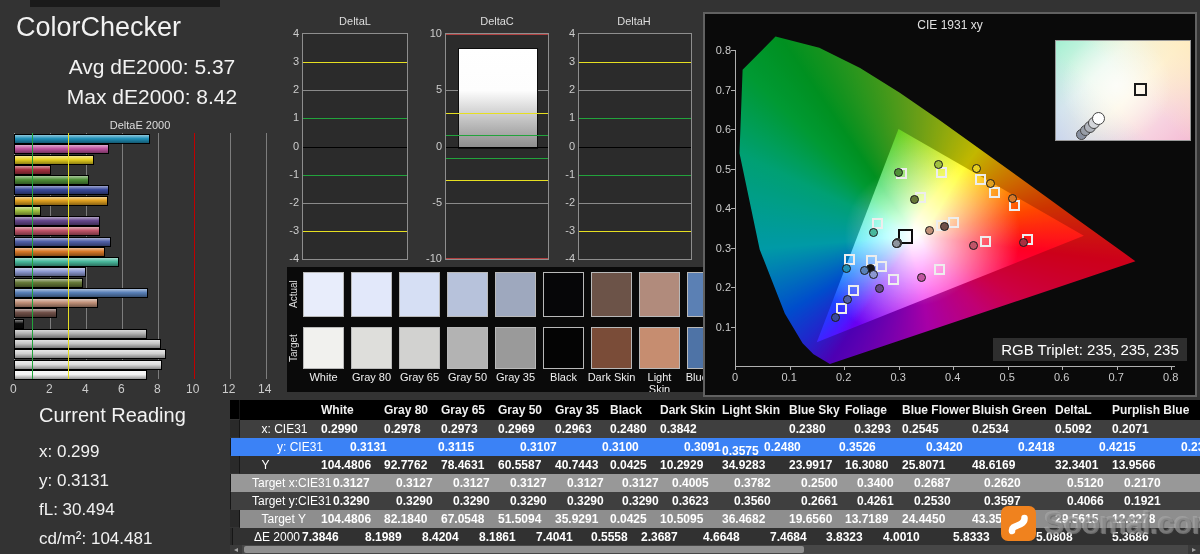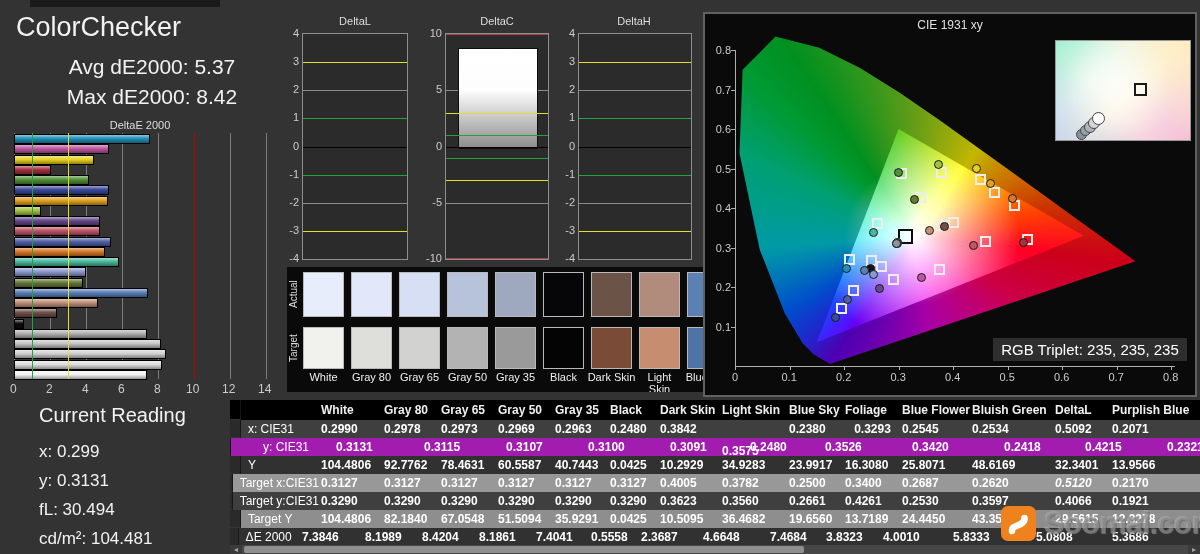--- a/index.html
+++ b/index.html
@@ -42,21 +42,21 @@
   .trail{position:absolute;border-radius:50%;border:1px solid #444;}
   
   .cr-title{font-size:20px;color:#f2f2f2;margin:0 0 10px 0;}
   .cr-line{font-size:17px;line-height:29px;color:#f2f2f2;}
   
   #mtable{background:#333;overflow:hidden;font-weight:bold;}
   .trow{display:flex;height:18px;align-items:center;font-size:12px;color:#fff;white-space:nowrap;}
   .thead{height:20px;background:#000;color:#f0f0f0;}
   .gut{width:13px;align-self:stretch;background:#2a2a2a;border-right:1px solid #161616;border-bottom:1px solid #333;}
   .thead .gut{background:#000;}
-  .rlab{width:100px;padding-left:7px;box-sizing:border-box;font-weight:normal;}
+  .rlab{width:100px;padding-left:21px;box-sizing:border-box;font-weight:normal;}
   .tcell{padding-left:2px;box-sizing:border-box;overflow:hidden;}
   #sbar{position:absolute;left:0;bottom:0;right:0;height:9px;background:#474747;}
   .sbtn{position:absolute;top:0;width:12px;height:9px;background:#3a3a3a;color:#a5a5a5;font-size:8px;line-height:9px;text-align:center;}
   #sthumb{position:absolute;top:1px;left:14px;width:560px;height:7px;background:#8f8f8f;border-radius:2px;}
   
   #wmark{display:flex;align-items:center;gap:7px;}
   #wmtext{font-size:31px;font-weight:bold;color:rgba(150,150,150,0.58);letter-spacing:-1px;
           text-shadow:1px 1px 0 rgba(60,60,60,.35), -1px -1px 0 rgba(210,210,210,.25);}
 </style>
 </head>
@@ -350,21 +350,21 @@
         <div class="tcell" style="width: 50px; flex: 0 0 auto;">0.2480</div>
         <div class="tcell" style="width: 62px; flex: 0 0 auto;">0.3842</div>
         <div class="tcell" style="width: 67px; flex: 0 0 auto; margin-top: 44px;">0.3575</div>
         <div class="tcell" style="width: 56px; flex: 0 0 auto;">0.2380</div>
         <div class="tcell" style="width: 57px; flex: 0 0 auto; text-align: center;">0.3293</div>
         <div class="tcell" style="width: 70px; flex: 0 0 auto;">0.2545</div>
         <div class="tcell" style="width: 83px; flex: 0 0 auto;">0.2534</div>
         <div class="tcell" style="width: 57px; flex: 0 0 auto;">0.5092</div>
         <div class="tcell" style="width: 90px; flex: 0 0 auto;">0.2071</div>
       </div>
-      <div class="trow" style="background: #a21caf; gap: 25px;">
+      <div class="trow" style="background: #3b82f6; gap: 25px;">
         <div class="gut"></div>
         <div class="rlab">y: CIE31</div>
         <div class="tcell" style="width: 63px; flex: 0 0 auto;">0.3131</div>
         <div class="tcell" style="width: 57px; flex: 0 0 auto;">0.3115</div>
         <div class="tcell" style="width: 57px; flex: 0 0 auto;">0.3107</div>
         <div class="tcell" style="width: 57px; flex: 0 0 auto;">0.3100</div>
         <div class="tcell" style="width: 55px; flex: 0 0 auto;">0.3091</div>
         <div class="tcell" style="width: 50px; flex: 0 0 auto;">0.2480</div>
         <div class="tcell" style="width: 62px; flex: 0 0 auto;">0.3526</div>
         <div class="tcell" style="width: 67px; flex: 0 0 auto;">0.3420</div>
@@ -401,21 +401,21 @@
         <div class="tcell" style="width: 57px; flex: 0 0 auto;">0.3127</div>
         <div class="tcell" style="width: 57px; flex: 0 0 auto;">0.3127</div>
         <div class="tcell" style="width: 55px; flex: 0 0 auto;">0.3127</div>
         <div class="tcell" style="width: 50px; flex: 0 0 auto;">0.3127</div>
         <div class="tcell" style="width: 62px; flex: 0 0 auto;">0.4005</div>
         <div class="tcell" style="width: 67px; flex: 0 0 auto;">0.3782</div>
         <div class="tcell" style="width: 56px; flex: 0 0 auto;">0.2500</div>
         <div class="tcell" style="width: 57px; flex: 0 0 auto;">0.3400</div>
         <div class="tcell" style="width: 70px; flex: 0 0 auto;">0.2687</div>
         <div class="tcell" style="width: 83px; flex: 0 0 auto;">0.2620</div>
-        <div class="tcell" style="width: 57px; flex: 0 0 auto; font-style: italic;">0.5120</div>
+        <div class="tcell" style="width: 57px; flex: 0 0 auto;">0.5120</div>
         <div class="tcell" style="width: 90px; flex: 0 0 auto;">0.2170</div>
       </div>
       <div class="trow" style="background: rgb(63, 63, 63);">
         <div class="gut"></div>
         <div class="rlab">Target y:CIE31</div>
         <div class="tcell" style="width: 63px; flex: 0 0 auto;">0.3290</div>
         <div class="tcell" style="width: 57px; flex: 0 0 auto;">0.3290</div>
         <div class="tcell" style="width: 57px; flex: 0 0 auto;">0.3290</div>
         <div class="tcell" style="width: 57px; flex: 0 0 auto;">0.3290</div>
         <div class="tcell" style="width: 55px; flex: 0 0 auto;">0.3290</div>

